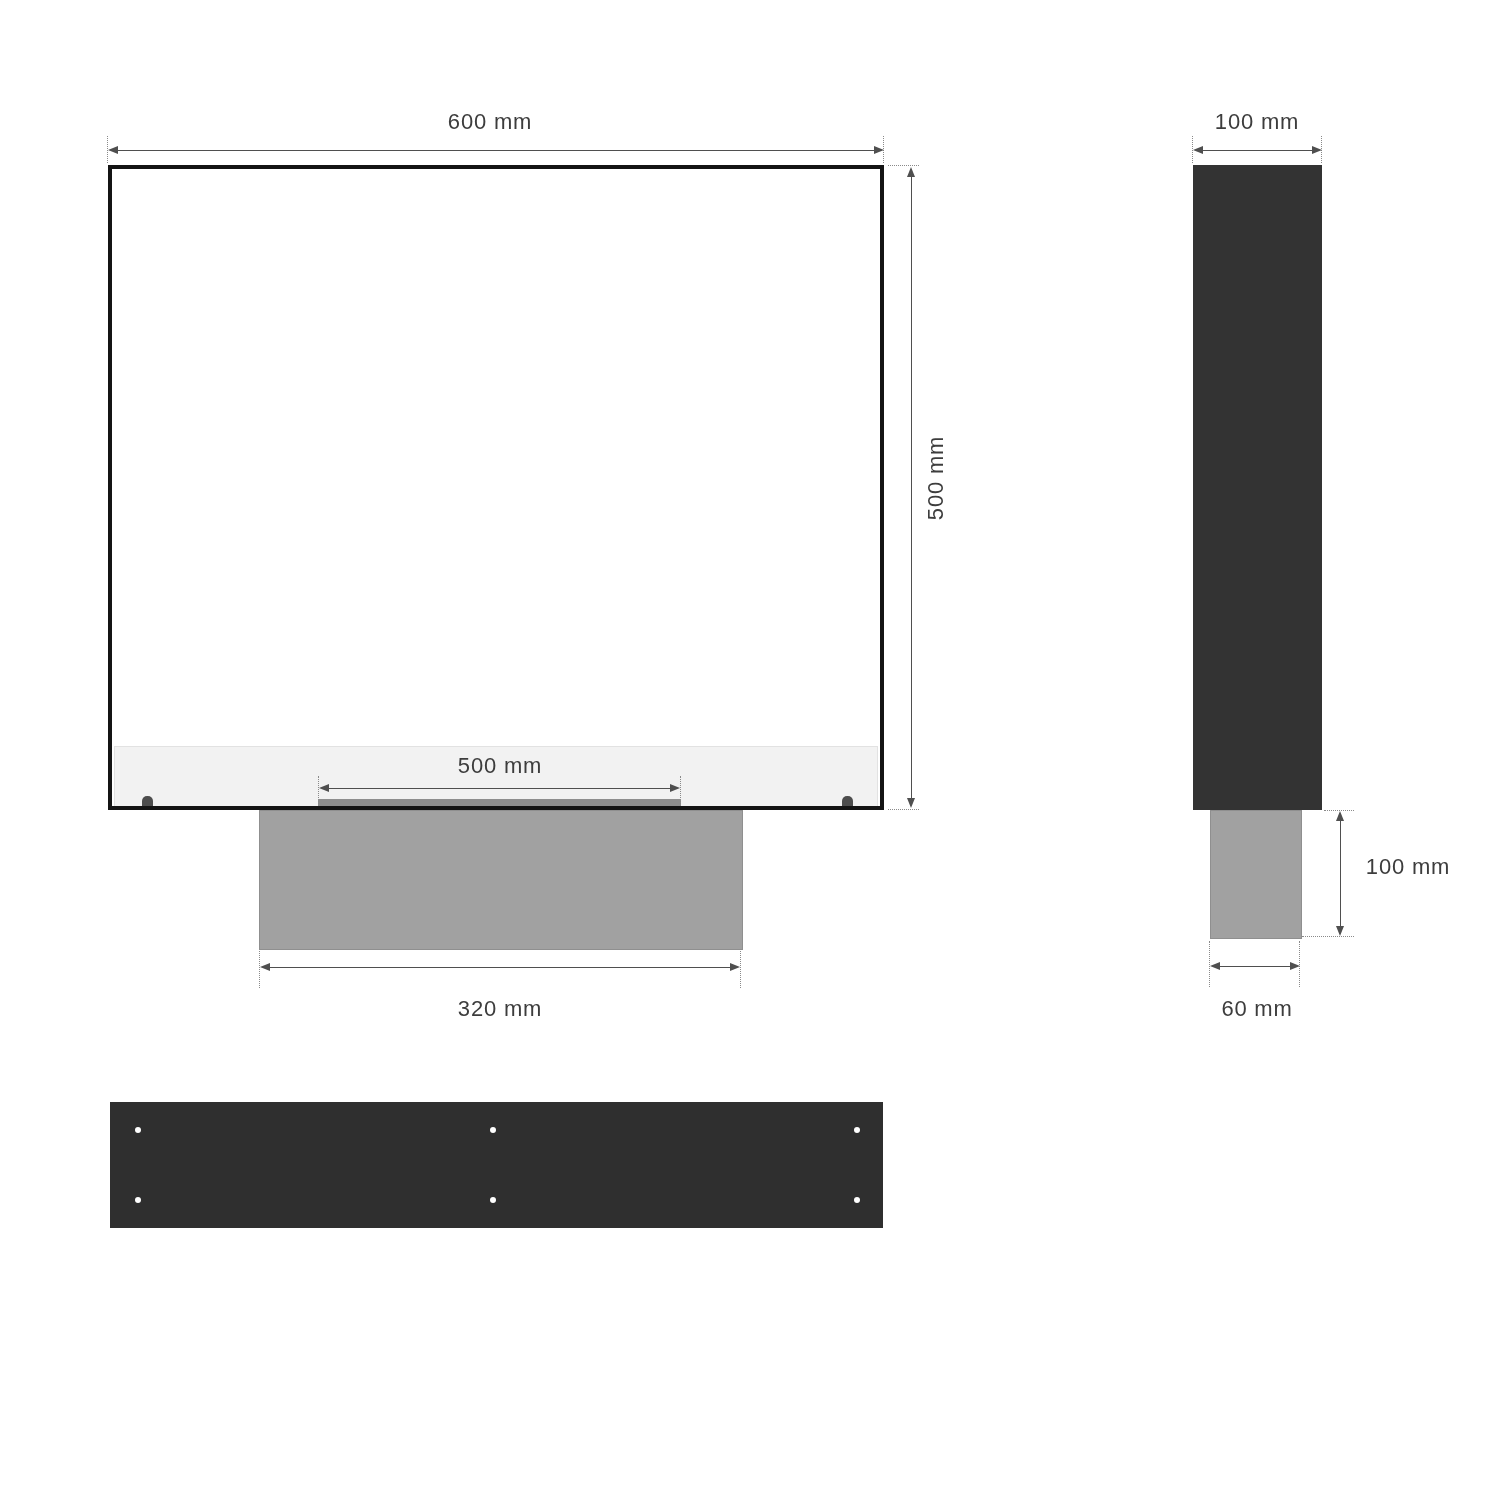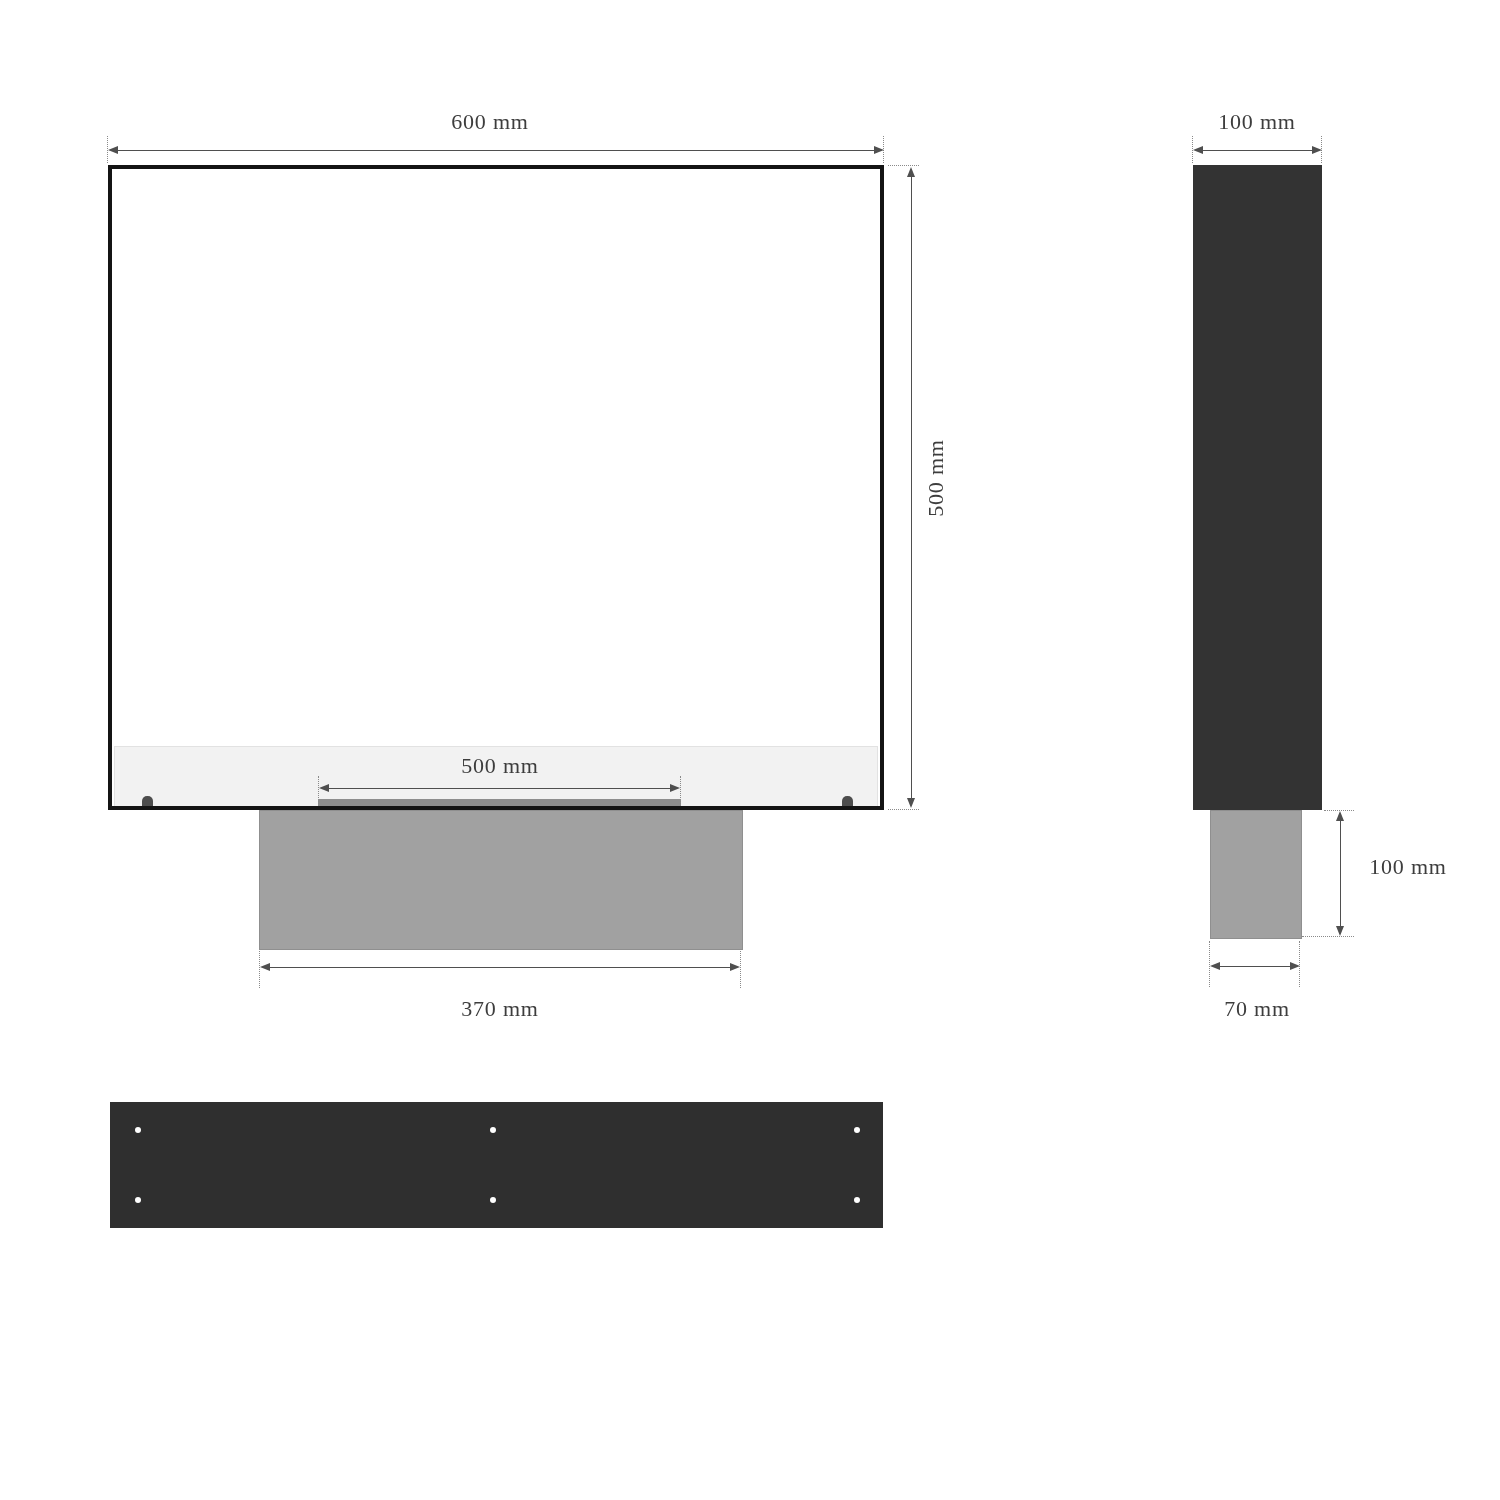--- a/index.html
+++ b/index.html
@@ -1,18 +1,18 @@
 <!DOCTYPE html>
 <html style="--outline-black: #141414; --body-dark: #333333; --panel-dark: #2f2f2f; --base-gray: #a1a1a1; --strip-gray: #8e8e8e; --band-light: #f2f2f2; --tab-dark: #4d4d4d; --dim-line: #4f4f4f; --label-text: #3d3d3d; --hole-white: #ffffff;"><head>
 <meta charset="utf-8">
 <style>
   html,body{margin:0;padding:0;background:#ffffff;}
   .canvas{
     position:relative;width:1500px;height:1464px;background:#ffffff;
-    font-family:Liberation Serif, serif;overflow:hidden;
+    font-family:Liberation Sans, sans-serif;overflow:hidden;
   }
   
   .front-outline{position:absolute;border:4px solid var(--outline-black,#141414);background:transparent;}
   .glass-band{position:absolute;background:var(--band-light,#f2f2f2);border:1px solid #e2e2e2;}
   .mount-tab{position:absolute;background:var(--tab-dark,#4d4d4d);border-radius:5px 5px 0 0;}
   .burner-strip{position:absolute;background:var(--strip-gray,#8e8e8e);}
   .base-box{position:absolute;background:var(--base-gray,#a1a1a1);border:1px solid #8f8f8f;}
   .side-body{position:absolute;background:var(--body-dark,#333333);}
   .side-foot{position:absolute;background:var(--base-gray,#a1a1a1);border:1px solid #8f8f8f;}
   .bottom-panel{position:absolute;background:var(--panel-dark,#2f2f2f);}
@@ -78,21 +78,21 @@
     <div class="arr a-right" style="left:670px;top:784px;"></div>
     <div class="dim-label" style="left:500px;top:766px;">500 mm</div>
   </div>
 
   <div>
     <div class="ext-v" style="left:259px;top:951px;height:37px;"></div>
     <div class="ext-v" style="left:740px;top:951px;height:37px;"></div>
     <div class="hline" style="left:265px;top:967px;width:471px;"></div>
     <div class="arr a-left" style="left:260px;top:963px;"></div>
     <div class="arr a-right" style="left:730px;top:963px;"></div>
-    <div class="dim-label" style="left:500px;top:1009px;">370 mm</div>
+    <div class="dim-label" style="left:500px;top:1009px;">320 mm</div>
   </div>
 
   <div>
     <div class="side-body" style="left:1193px;top:165px;width:129px;height:645px;"></div>
     <div class="side-foot" style="left:1210px;top:810px;width:90px;height:127px;"></div>
   </div>
 
   <div>
     <div class="ext-v" style="left:1192px;top:136px;height:27px;"></div>
     <div class="ext-v" style="left:1321px;top:136px;height:27px;"></div>
@@ -110,21 +110,21 @@
     <div class="arr a-down" style="left:1336px;top:926px;"></div>
     <div class="dim-label" style="left:1408px;top:867px;">100 mm</div>
   </div>
 
   <div>
     <div class="ext-v" style="left:1209px;top:941px;height:46px;"></div>
     <div class="ext-v" style="left:1299px;top:941px;height:46px;"></div>
     <div class="hline" style="left:1216px;top:966px;width:78px;"></div>
     <div class="arr a-left" style="left:1210px;top:962px;"></div>
     <div class="arr a-right" style="left:1290px;top:962px;"></div>
-    <div class="dim-label" style="left:1257px;top:1009px;">70 mm</div>
+    <div class="dim-label" style="left:1257px;top:1009px;">60 mm</div>
   </div>
 
   <div>
     <div class="bottom-panel" style="left:110px;top:1102px;width:773px;height:126px;"></div>
     <div class="hole" style="left:135px;top:1127px;"></div>
     <div class="hole" style="left:490px;top:1127px;"></div>
     <div class="hole" style="left:854px;top:1127px;"></div>
     <div class="hole" style="left:135px;top:1197px;"></div>
     <div class="hole" style="left:490px;top:1197px;"></div>
     <div class="hole" style="left:854px;top:1197px;"></div>

